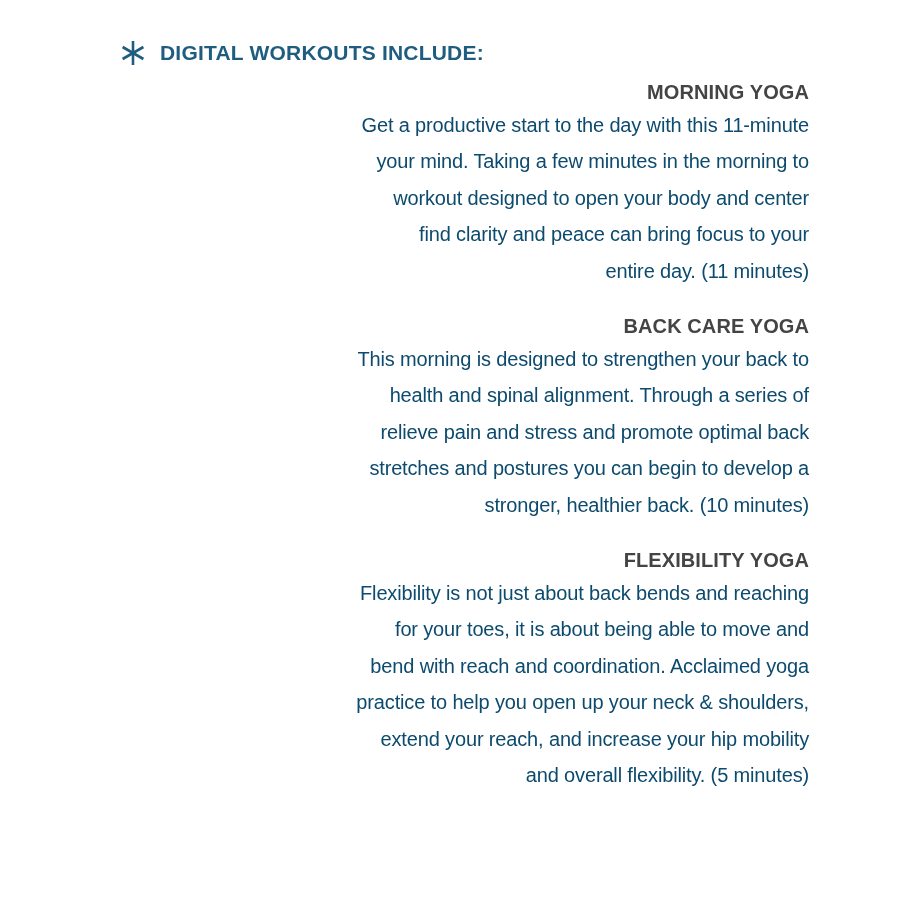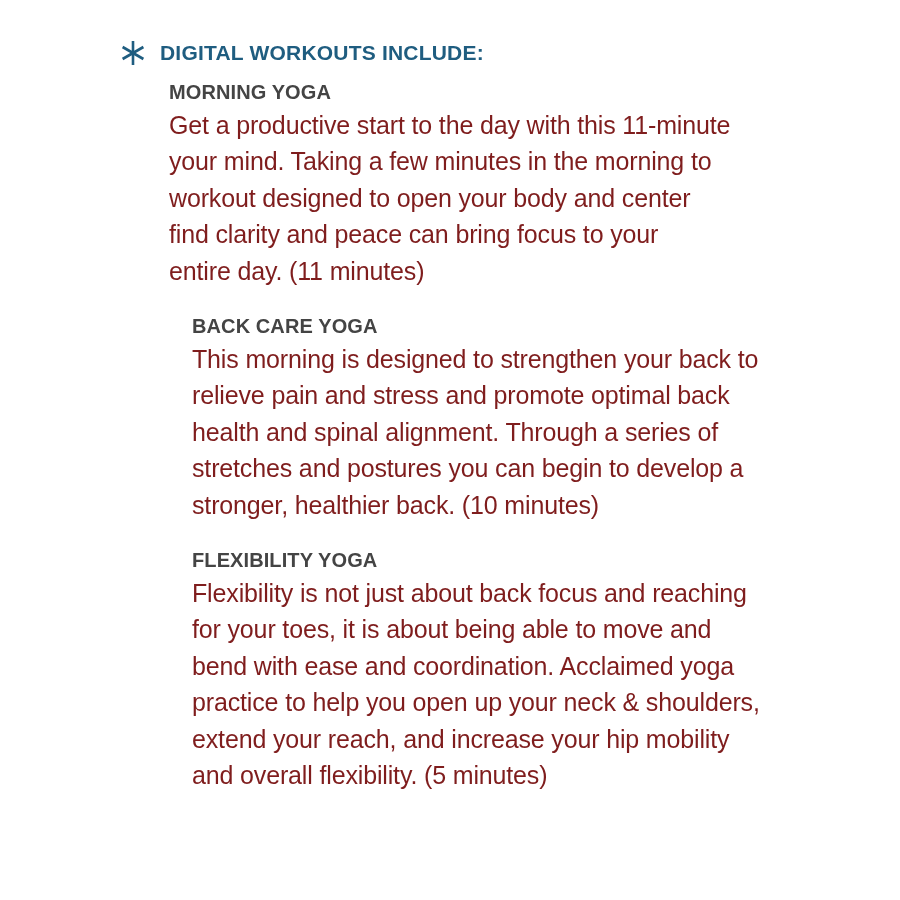--- a/index.html
+++ b/index.html
@@ -37,39 +37,40 @@
       font-size: 21px;
       font-weight: bold;
       letter-spacing: 0.2px;
       color: #1f5d80;
     }
     .content {
       position: absolute;
       left: 169px;
       top: 78px;
       width: 640px;
+      text-align: right;
     }
     .section {
       margin: 0;
     }
     .section + .section {
       margin-top: 23px;
       margin-left: 23px;
     }
     .section-title {
       font-size: 20px;
       font-weight: bold;
       color: #444444;
       line-height: 28px;
       margin: 0;
       letter-spacing: 0.1px;
     }
     .section-body {
-      font-size: 25px;
-      color: #7f1d1d;
+      font-size: 20px;
+      color: #0c4a6e;
       line-height: 36.4px;
       margin: 0;
       margin-top: 1px;
       letter-spacing: -0.15px;
     }
     .line {
       display: block;
       white-space: nowrap;
     }
   </style>
@@ -101,33 +102,33 @@
         <span class="line">workout designed to open your body and center</span>
         <span class="line">find clarity and peace can bring focus to your</span>
         <span class="line">entire day. (11 minutes)</span>
       </p>
     </div>
 
     <div class="section">
       <h2 class="section-title">BACK CARE YOGA</h2>
       <p class="section-body">
         <span class="line">This morning is designed to strengthen your back to</span>
+        <span class="line">health and spinal alignment. Through a series of</span>
         <span class="line">relieve pain and stress and promote optimal back</span>
-        <span class="line">health and spinal alignment. Through a series of</span>
         <span class="line">stretches and postures you can begin to develop a</span>
         <span class="line">stronger, healthier back. (10 minutes)</span>
       </p>
     </div>
 
     <div class="section">
       <h2 class="section-title">FLEXIBILITY YOGA</h2>
       <p class="section-body">
-        <span class="line">Flexibility is not just about back focus and reaching</span>
+        <span class="line">Flexibility is not just about back bends and reaching</span>
         <span class="line">for your toes, it is about being able to move and</span>
-        <span class="line">bend with ease and coordination. Acclaimed yoga</span>
+        <span class="line">bend with reach and coordination. Acclaimed yoga</span>
         <span class="line">practice to help you open up your neck &amp; shoulders,</span>
         <span class="line">extend your reach, and increase your hip mobility</span>
         <span class="line">and overall flexibility. (5 minutes)</span>
       </p>
     </div>
 
   </div>
 </div>
 
 </body></html>

